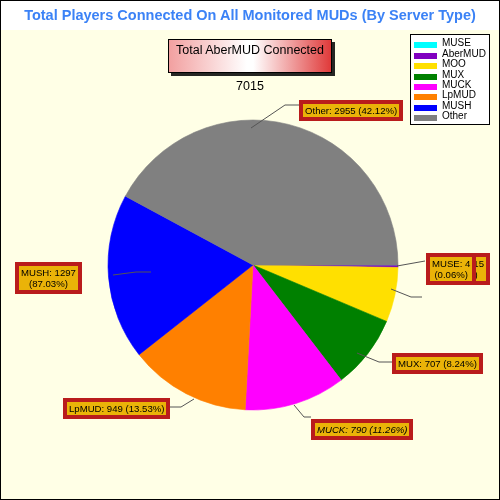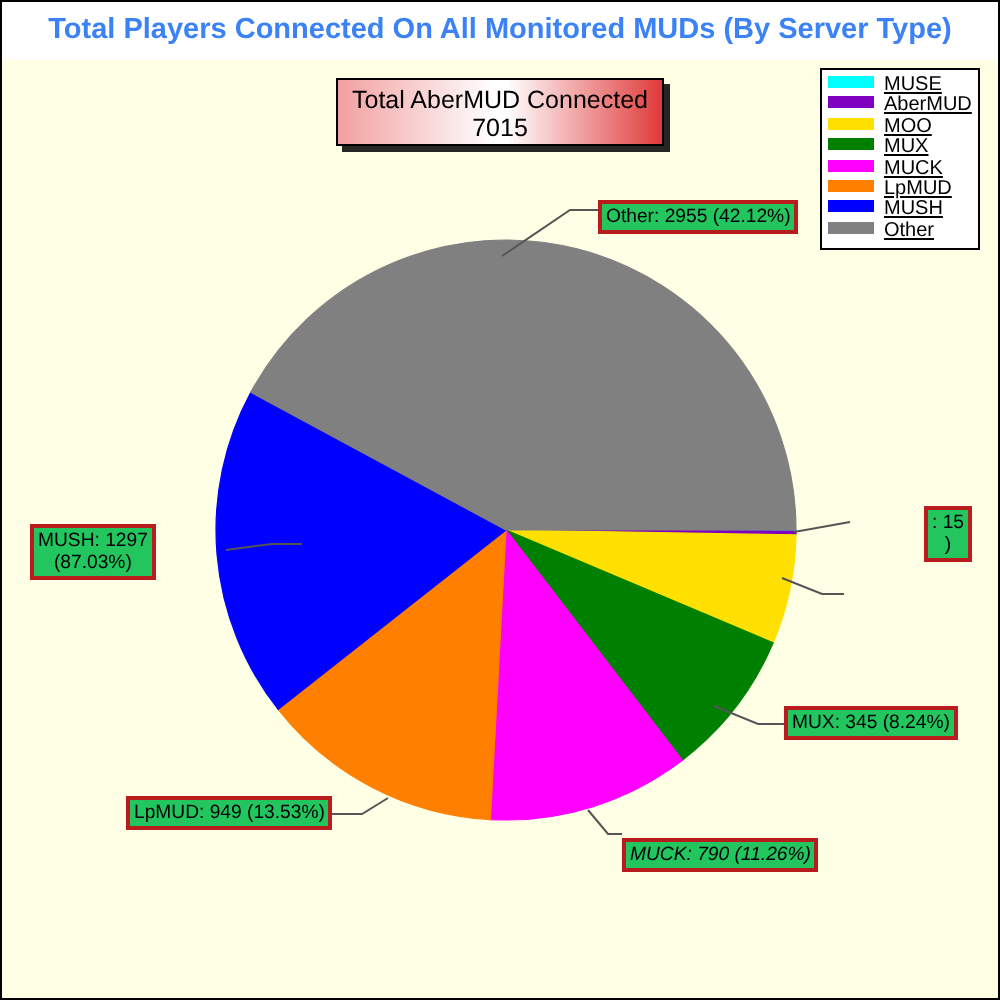--- a/index.html
+++ b/index.html
@@ -47,38 +47,37 @@
     height: 34px;
     border: 1px solid #000000;
     box-sizing: border-box;
     background: linear-gradient(to right, #f2a0a0 0%, #ffffff 48%, #ffffff 52%, #e03a3a 100%);
     box-shadow: 3px 3px 0 rgba(0,0,0,0.85);
     text-align: center;
     color: #000000;
     font-size: 12.5px;
   }
   #total-box .ln1 { margin-top: 3px; line-height: 14px; white-space: nowrap; }
-  #total-box .ln2 { line-height: 14px; }
+  #total-box .ln2 { line-height: 14px; margin-top: 22px; }
   
   #legend {
     position: absolute;
     left: 409px;
     top: 33px;
     width: 80px;
     border: 1px solid #000000;
     box-sizing: border-box;
     background: #ffffff;
     padding: 3px 3px 3px 3px;
   }
   .legend-row {
     display: flex;
-    align-items: flex-start;
+    align-items: flex-end;
     height: 10.4px;
     margin-bottom: 0px;
-    text-decoration: underline;
   }
   .legend-swatch {
     width: 23px;
     height: 6px;
     margin-right: 5px;
     flex: 0 0 auto;
   }
   .legend-label {
     font-size: 10px;
     color: #000000;
@@ -86,22 +85,22 @@
     white-space: nowrap;
   }
   
   #pie-svg {
     position: absolute;
     left: 0; top: 0;
   }
   
   .callout {
     position: absolute;
-    border: 2px solid #b91c1c;
-    background: #22c55e;
+    border: 4px solid #b91c1c;
+    background: #eab308;
     box-sizing: border-box;
     font-size: 9.6px;
     color: #000000;
     line-height: 11px;
     padding: 1px 2px 1px 2px;
     white-space: nowrap;
   }
   .callout.two-line { text-align: center; }
   #cal-other   { left: 298px; top: 99px;  }
   #cal-muse    { left: 425px; top: 252px; }
@@ -185,24 +184,28 @@
 
   <div class="callout" id="cal-other">
     <span>Other: 2955 (42.12%)</span>
   </div>
 
   <div class="callout two-line" id="cal-abermud">
     <div>: 15</div>
     <div>)</div>
   </div>
 
+  <div class="callout two-line" id="cal-muse">
+    <div>MUSE: 4</div>
+    <div>(0.06%)</div>
+  </div>
 
 
   <div class="callout" id="cal-mux">
-    <span>MUX: 345 (8.24%)</span>
+    <span>MUX: 707 (8.24%)</span>
   </div>
 
   <div class="callout" id="cal-muck">
     <span>MUCK: 790 (11.26%)</span>
   </div>
 
   <div class="callout" id="cal-lpmud">
     <span>LpMUD: 949 (13.53%)</span>
   </div>
 

